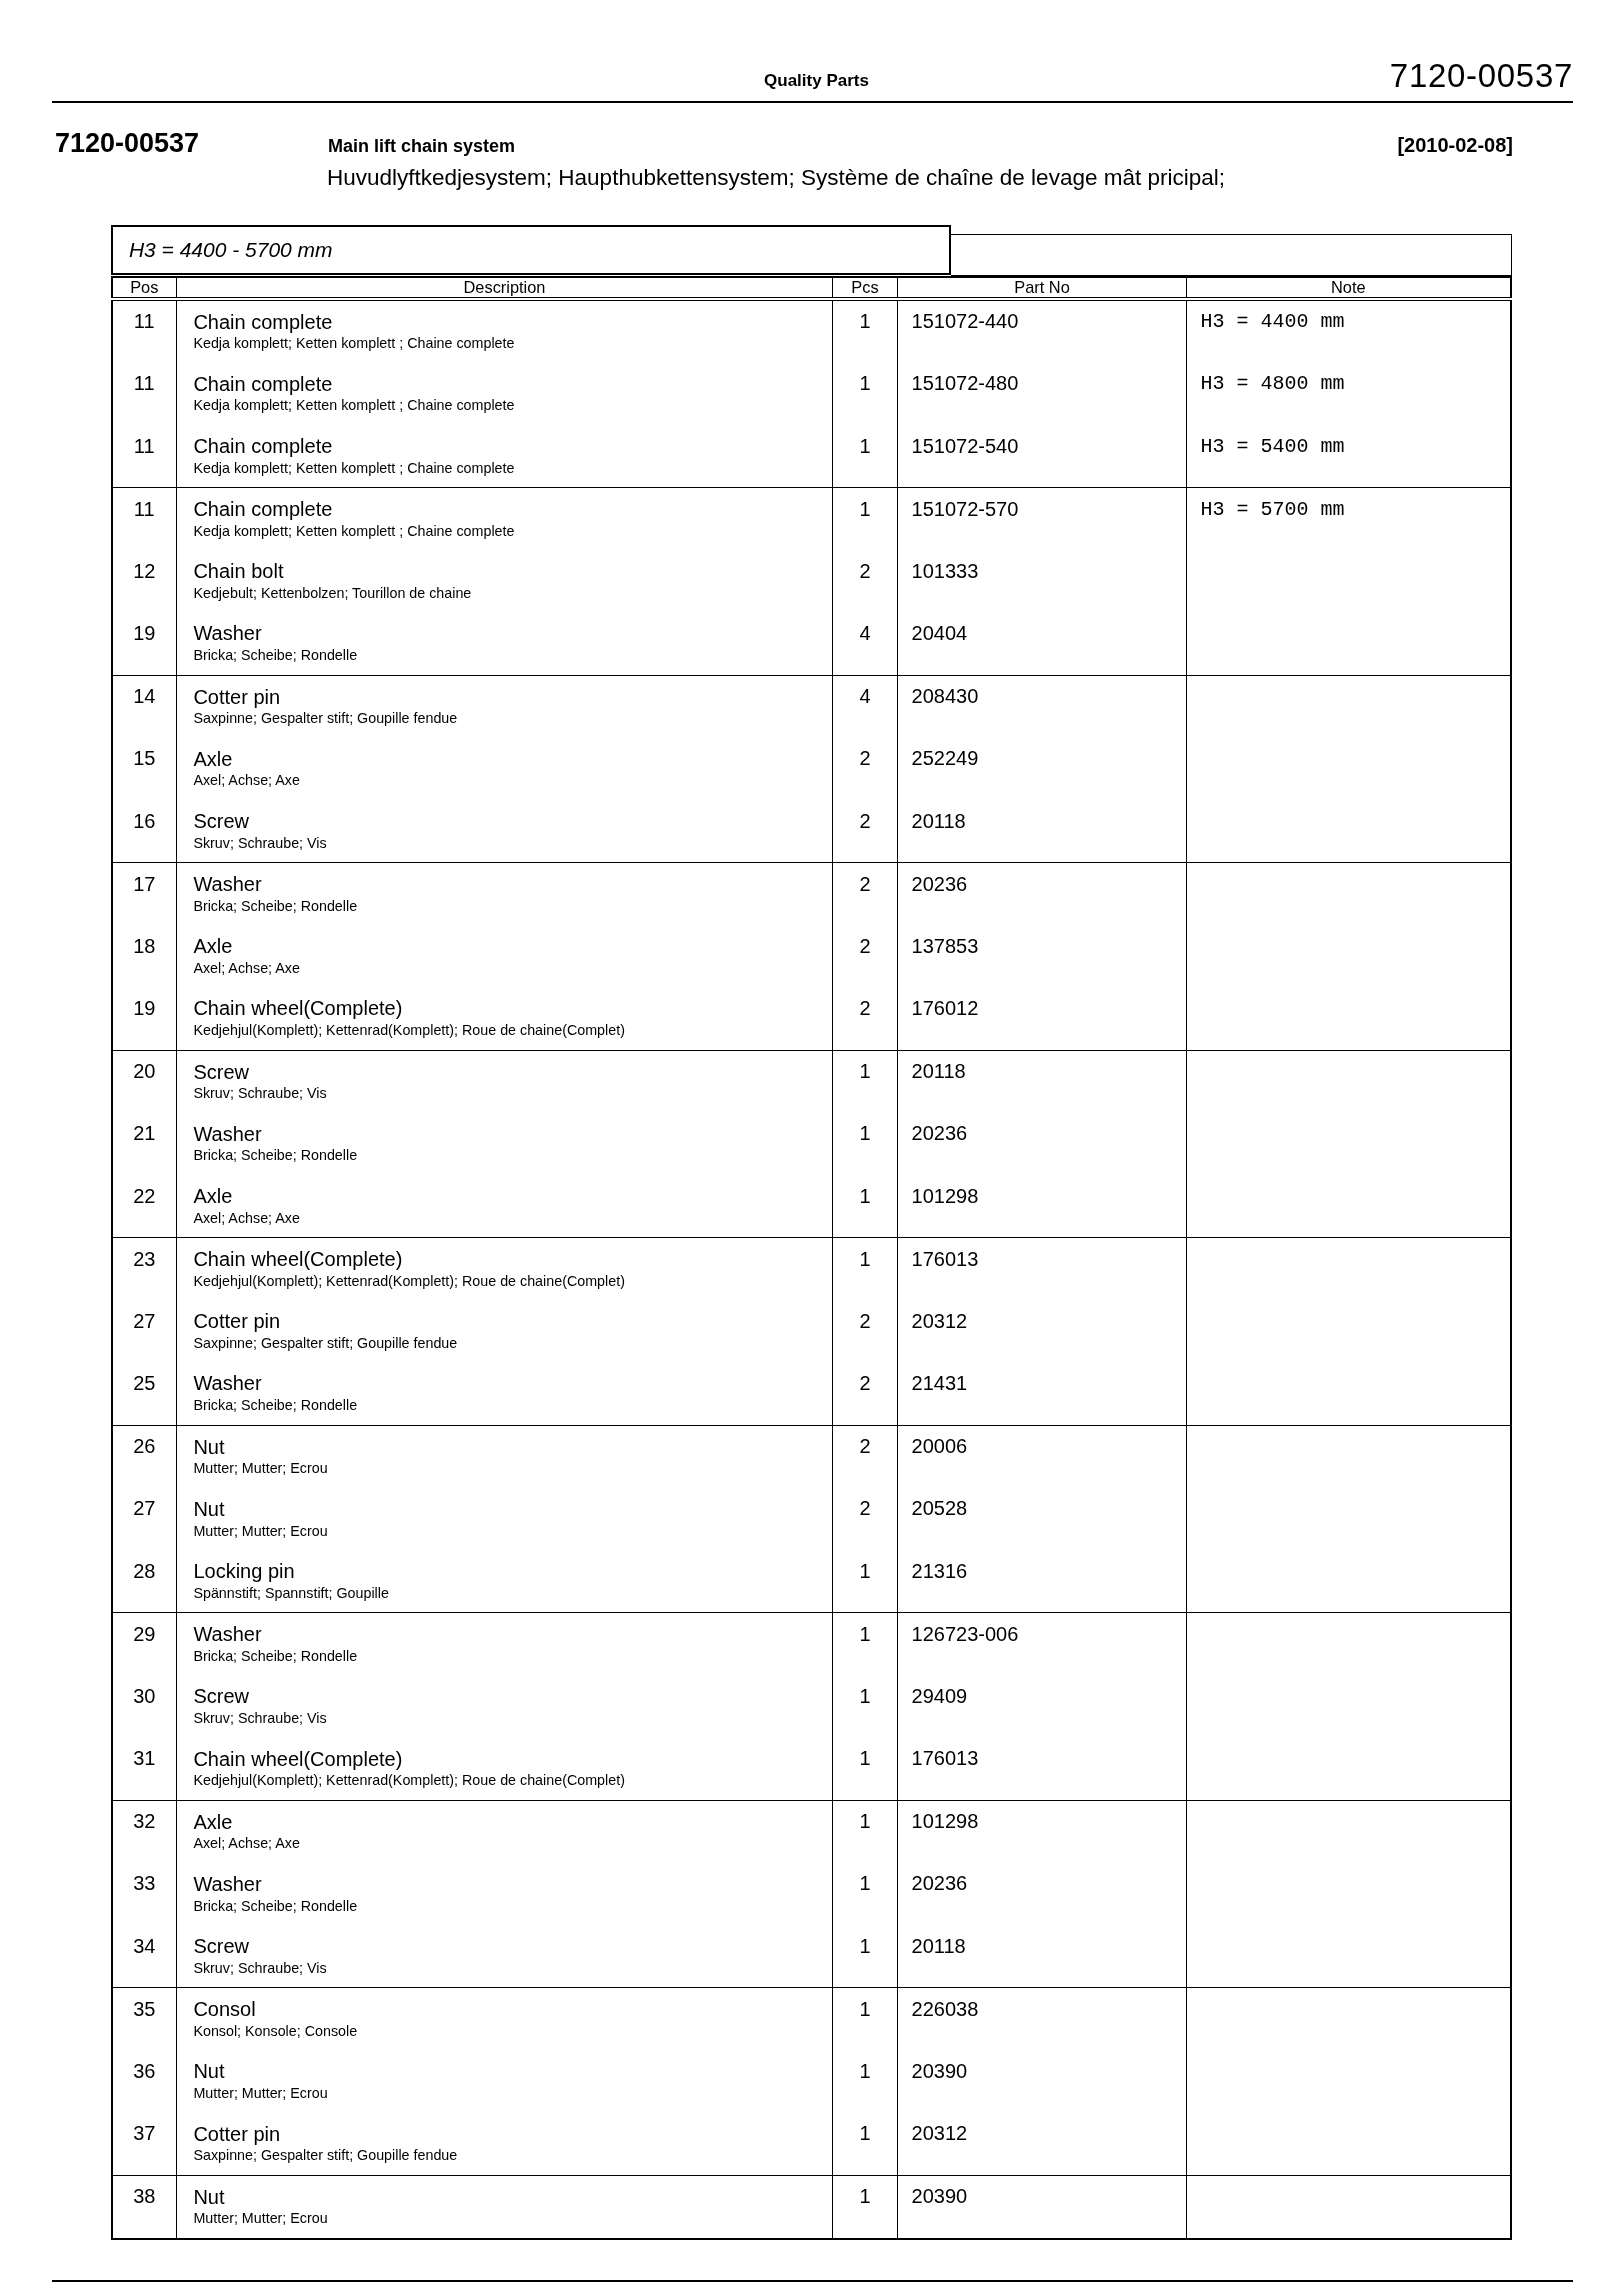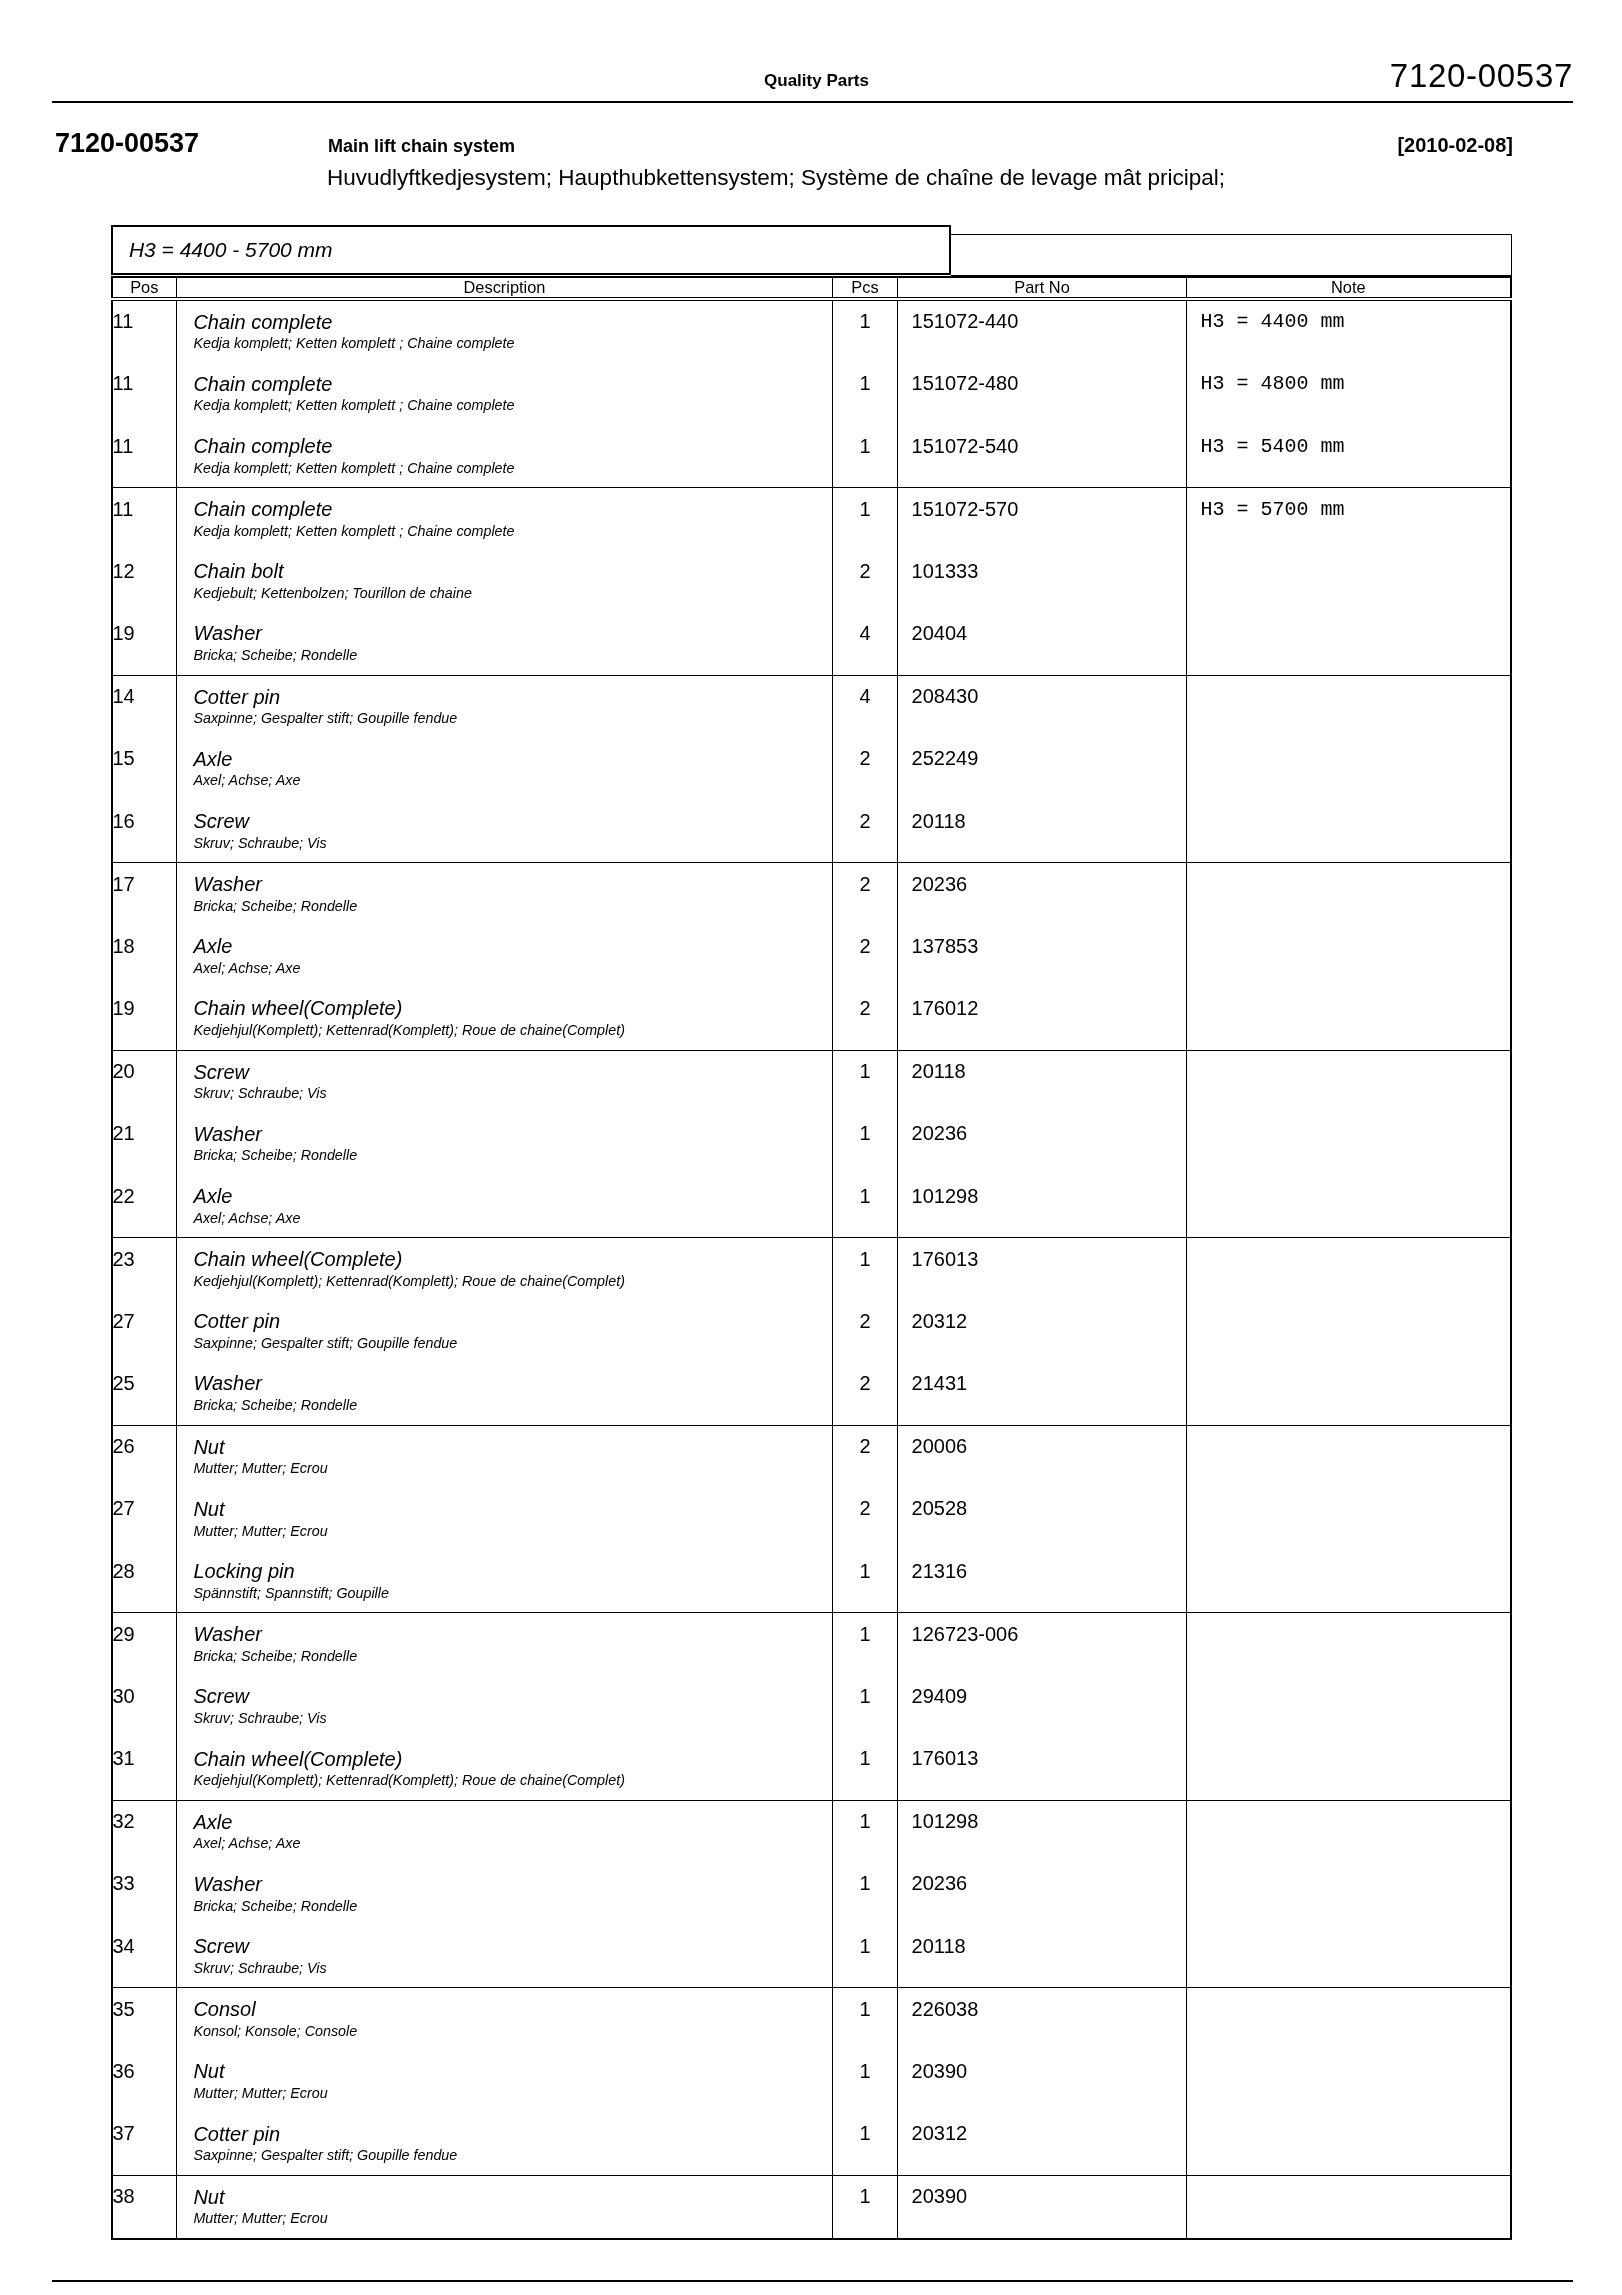--- a/index.html
+++ b/index.html
@@ -52,25 +52,25 @@
     border-left:1.4px solid #000; border-right:1.4px solid #000;
     vertical-align:top; background:#fff;
   }
   tr.group-end td { border-bottom:1.4px solid #000; }
   .w-pos  { width:65px; }
   .w-desc { width:656px; }
   .w-pcs  { width:65px; }
   .w-part { width:289px; }
   .w-note { width:auto; }
 
-  td.cell-pos  { font-size:20px; padding-top:9.5px; line-height:23px; }
+  td.cell-pos  { text-align:center; font-size:20px; padding-top:9.5px; line-height:23px; }
   td.cell-pcs  { text-align:center; font-size:20px; padding-top:9.5px; line-height:23px; }
   td.cell-part { padding:9.5px 0 0 13.6px; font-size:20px; line-height:23px; }
   td.cell-note { padding:9.5px 0 0 13.6px; font-size:20px; line-height:23px;font-family:Liberation Mono, monospace; }
-  td.cell-desc { padding:8.9px 6.8px 10.2px 16.4px;font-style:italic; }
+  td.cell-desc { padding:8.9px 6.8px 10.2px 16.4px; }
   .desc-main { font-size:20px; line-height:24px; }
   .desc-sub  { font-size:14.3px; line-height:18.4px; margin-top:0.7px; }
   tr.part-row { height:61px; }
 
   
   .footer { margin:40px 49px 0 52px; }
   .footer-rule { height:2px; background:#000; border:none; }
 </style>
 </head>
 <body>

